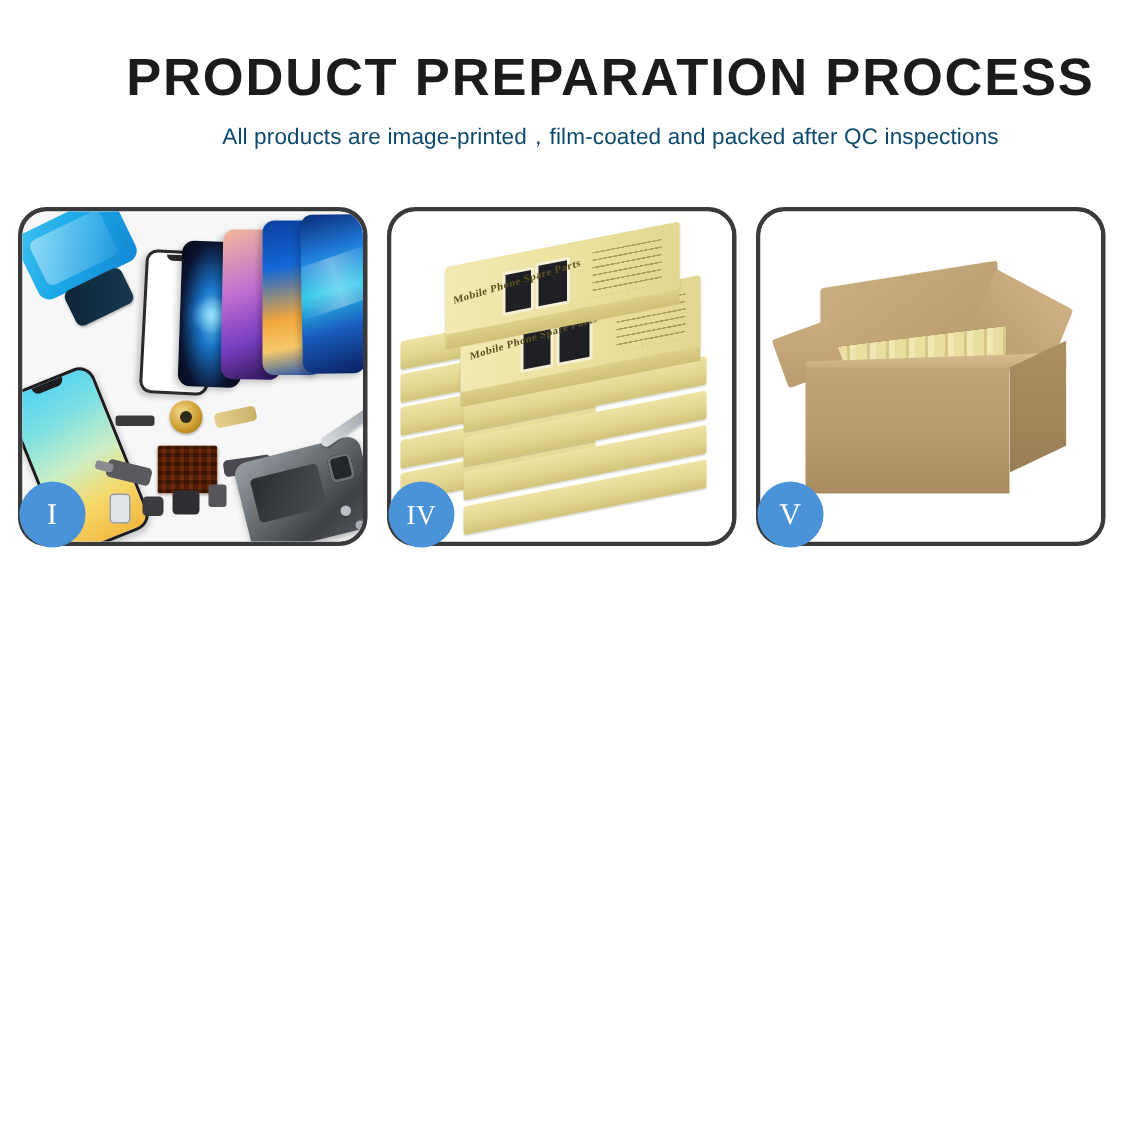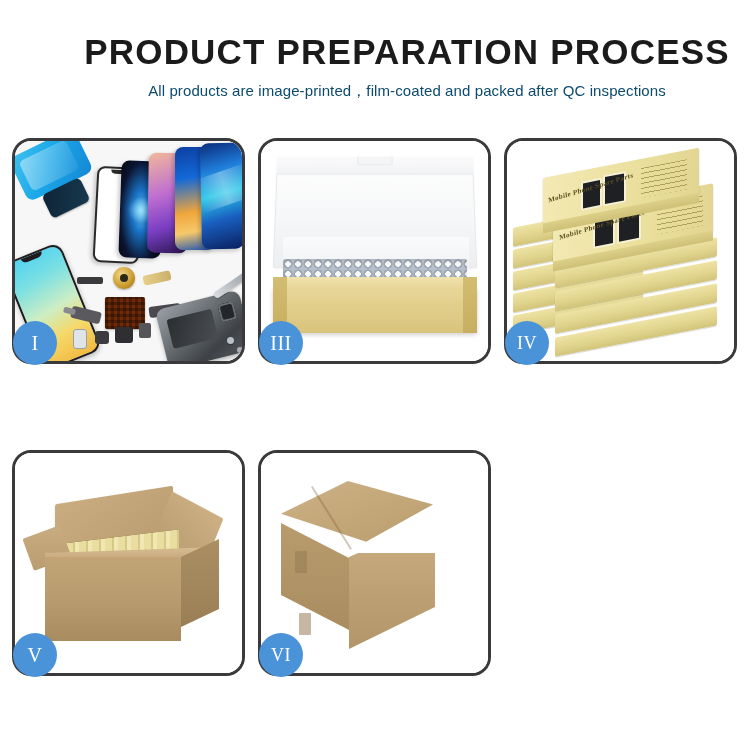--- a/index.html
+++ b/index.html
@@ -287,32 +287,20 @@
         <div class="part camD"></div>
         <div class="chassis"></div>
         <div class="part screwA"></div>
         <div class="part screwB"></div>
         <div class="tool"></div>
       </div>
       <div class="badge">I</div>
     </div>
 
 
-    <div class="panel">
-      <div class="panel-inner p3">
-        <div class="lidflap"></div>
-        <div class="foam"></div>
-        <div class="bubrow"></div>
-        <div class="boxbase">
-          <span class="side-l"></span>
-            <span class="side-r"></span>
-        </div>
-      </div>
-      <div class="badge">III</div>
-    </div>
 
     <div class="panel">
       <div class="panel-inner p4">
         <div class="stack">
 
           <div class="slab" style="left:2px;top:58px;width:130px;transform:skewY(-11deg);"></div>
           <div class="slab" style="left:2px;top:80px;width:130px;transform:skewY(-11deg);"></div>
           <div class="slab" style="left:2px;top:102px;width:130px;transform:skewY(-11deg);"></div>
           <div class="slab" style="left:2px;top:124px;width:130px;transform:skewY(-11deg);"></div>
           <div class="slab" style="left:2px;top:146px;width:130px;transform:skewY(-11deg);"></div>
@@ -354,28 +342,15 @@
           </div>
           <div class="c-flapLeft"></div>
           <div class="c-rim"></div>
           <div class="c-side"></div>
           <div class="c-front"></div>
         </div>
       </div>
       <div class="badge">V</div>
     </div>
 
-    <div class="panel">
-      <div class="panel-inner p6">
-        <div class="sealed">
-          <div class="s-top"></div>
-          <div class="s-left"></div>
-          <div class="s-right"></div>
-          <div class="s-seam"></div>
-          <div class="tape" style="left:14px;top:70px;"></div>
-          <div class="tape" style="left:18px;top:132px;"></div>
-        </div>
-      </div>
-      <div class="badge w6">VI</div>
-    </div>
 
   </div>
 </div>
 
 </body></html>

